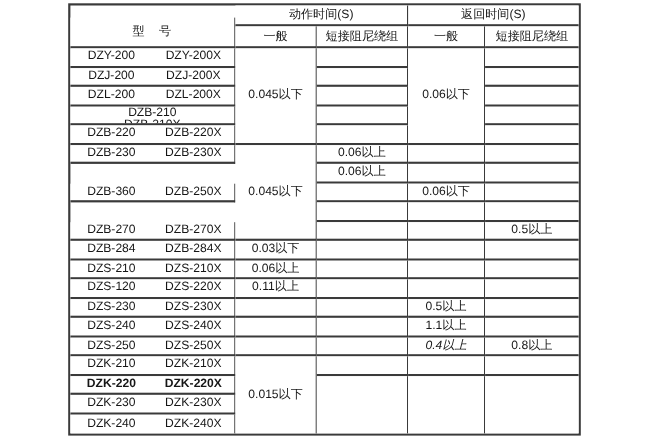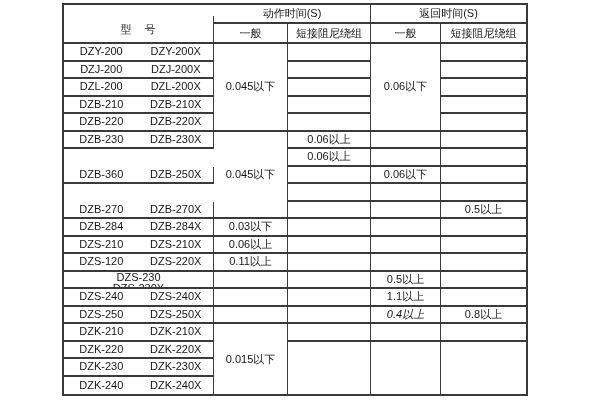--- a/index.html
+++ b/index.html
@@ -59,21 +59,21 @@
         <span class="mname">DZY-200X</span>
       </div>
       <div class="cell model-cell" style="grid-area: 4 / 1;">
         <span class="mname">DZJ-200</span>
         <span class="mname">DZJ-200X</span>
       </div>
       <div class="cell model-cell" style="grid-area: 5 / 1;">
         <span class="mname">DZL-200</span>
         <span class="mname">DZL-200X</span>
       </div>
-      <div class="cell model-cell" style="grid-area: 6 / 1;">
+      <div class="cell model-cell" style="grid-area: 6 / 1; flex-direction: column;">
         <span class="mname">DZB-210</span>
         <span class="mname">DZB-210X</span>
       </div>
       <div class="cell model-cell" style="grid-area: 7 / 1;">
         <span class="mname">DZB-220</span>
         <span class="mname">DZB-220X</span>
       </div>
       <div class="cell model-cell" style="grid-area: 8 / 1;">
         <span class="mname">DZB-230</span>
         <span class="mname">DZB-230X</span>
@@ -91,37 +91,37 @@
         <span class="mname">DZB-284X</span>
       </div>
       <div class="cell model-cell" style="grid-area: 14 / 1;">
         <span class="mname">DZS-210</span>
         <span class="mname">DZS-210X</span>
       </div>
       <div class="cell model-cell" style="grid-area: 15 / 1;">
         <span class="mname">DZS-120</span>
         <span class="mname">DZS-220X</span>
       </div>
-      <div class="cell model-cell" style="grid-area: 16 / 1; flex-direction: column;">
+      <div class="cell model-cell" style="grid-area: 16 / 1;">
         <span class="mname">DZS-230</span>
         <span class="mname">DZS-230X</span>
       </div>
       <div class="cell model-cell" style="grid-area: 17 / 1;">
         <span class="mname">DZS-240</span>
         <span class="mname">DZS-240X</span>
       </div>
       <div class="cell model-cell" style="grid-area: 18 / 1;">
         <span class="mname">DZS-250</span>
         <span class="mname">DZS-250X</span>
       </div>
       <div class="cell model-cell" style="grid-area: 19 / 1;">
         <span class="mname">DZK-210</span>
         <span class="mname">DZK-210X</span>
       </div>
-      <div class="cell model-cell" style="grid-area: 20 / 1;">
+      <div class="cell model-cell" style="grid-area: 20 / 1; font-weight: bold;">
         <span class="mname">DZK-220</span>
         <span class="mname">DZK-220X</span>
       </div>
       <div class="cell model-cell" style="grid-area: 21 / 1;">
         <span class="mname">DZK-230</span>
         <span class="mname">DZK-230X</span>
       </div>
       <div class="cell model-cell no-b" style="grid-area: 22 / 1;">
         <span class="mname">DZK-240</span>
         <span class="mname">DZK-240X</span>

